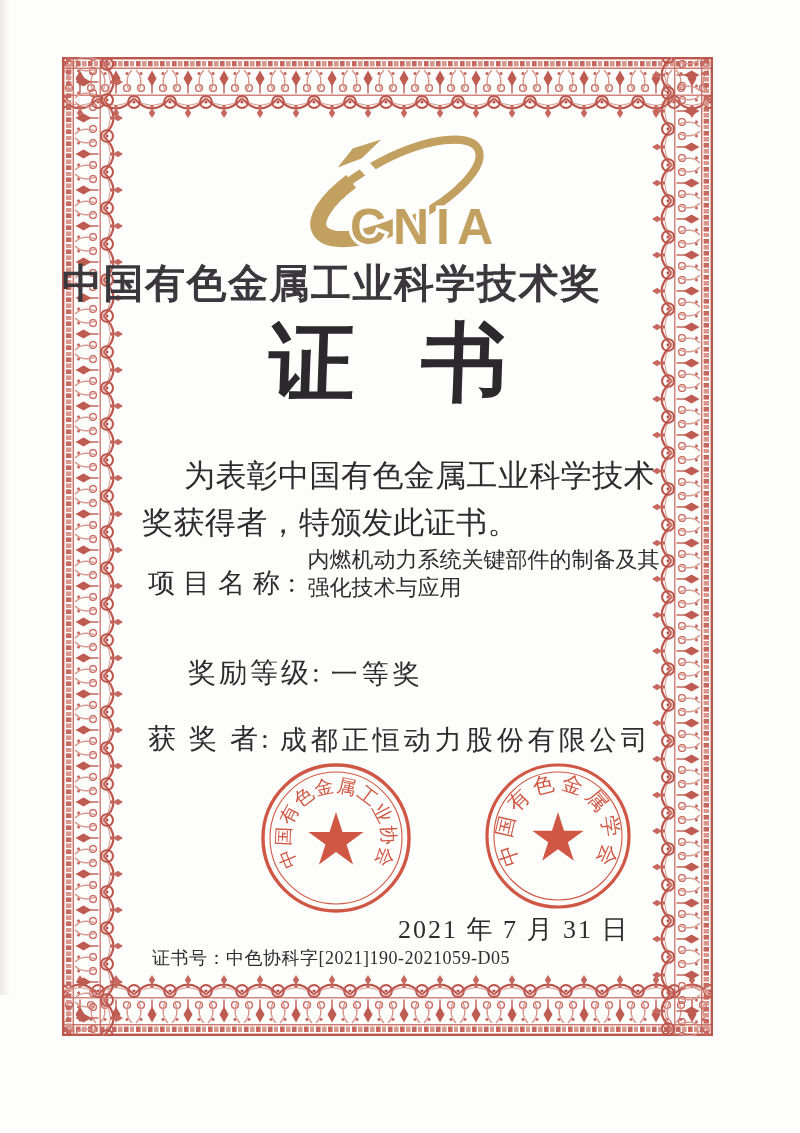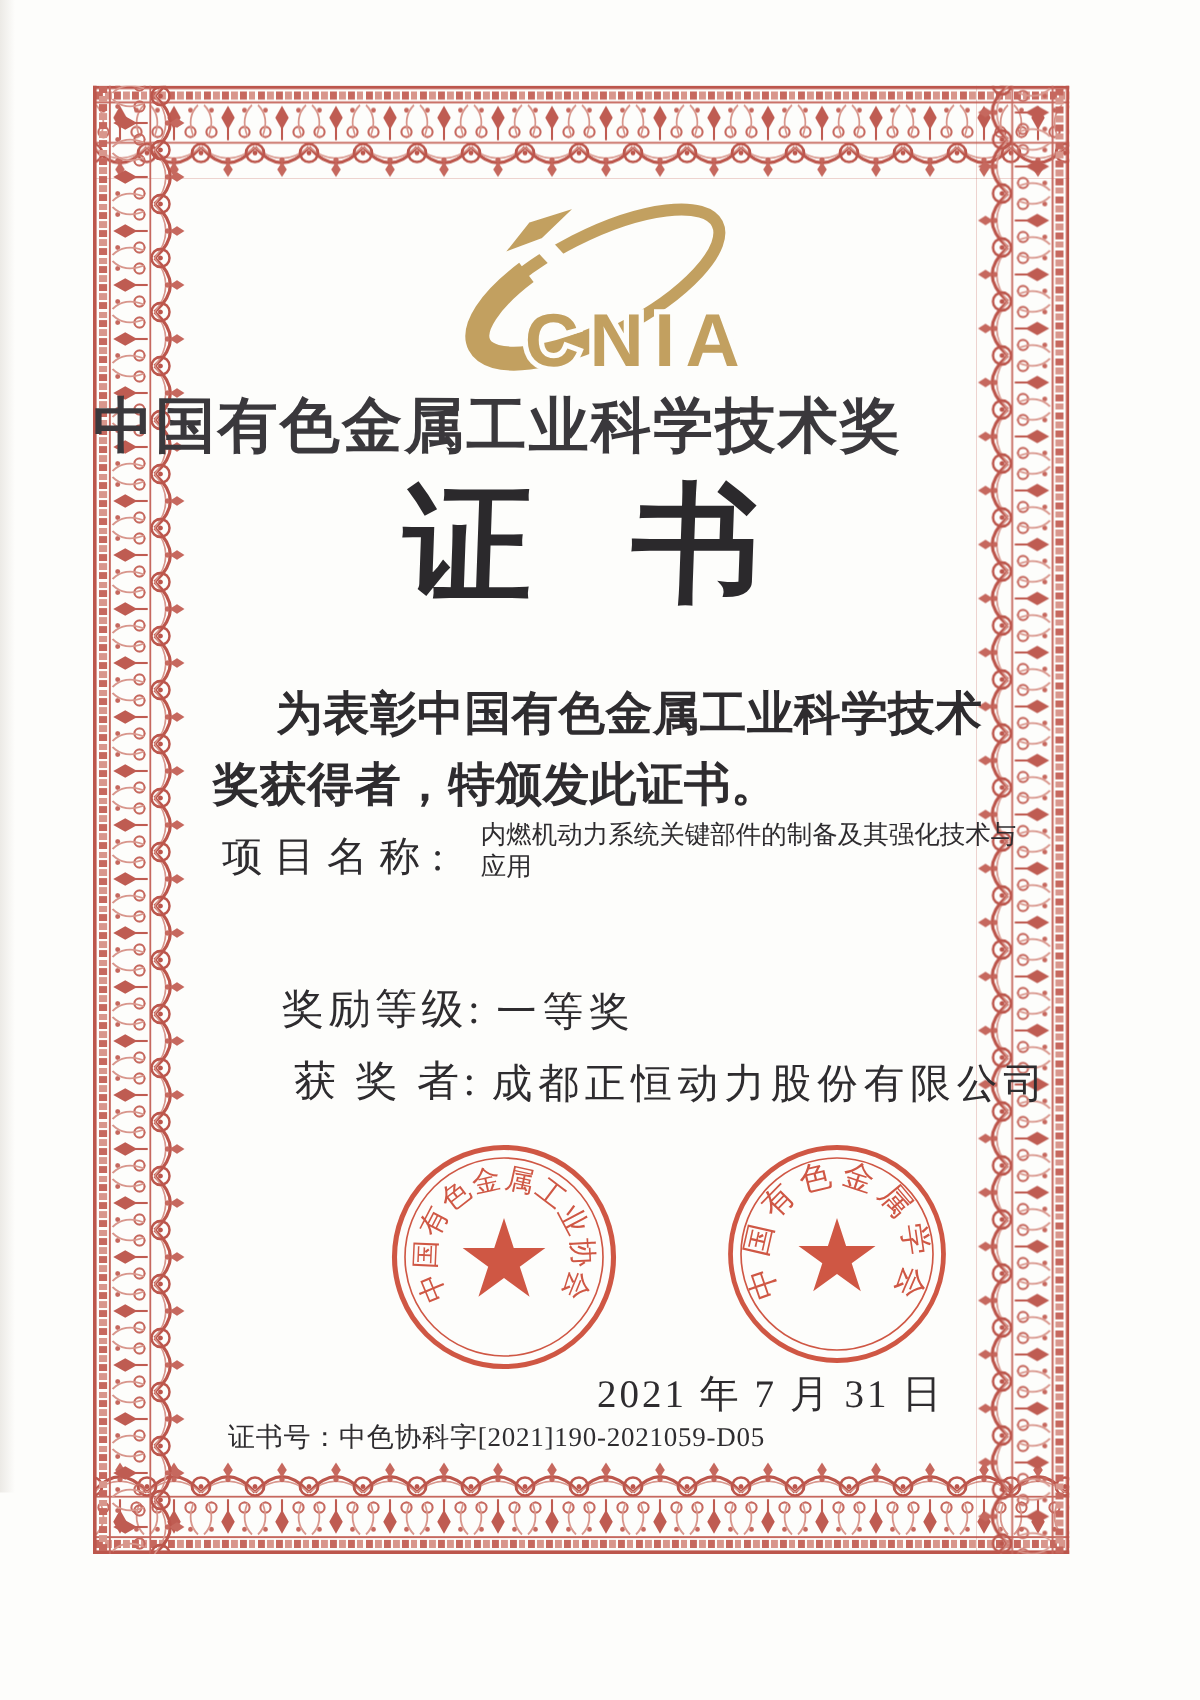--- a/index.html
+++ b/index.html
@@ -28,35 +28,35 @@
   .heading{
     position:absolute;left:62px;top:316px;width:651px;
     display:flex;justify-content:center;gap:66px;
     font-size:86px;font-weight:bold;color:#2b292c;
     line-height:1.1;
   }
   .heading span{transform:skewX(-2deg);}
   .body-par{
     position:absolute;left:142px;top:452px;width:532px;
     font-size:31px;color:#2e2c2f;line-height:1.52;
-    letter-spacing:0.4px;text-indent:42px;font-weight:bold;
+    letter-spacing:0.4px;text-indent:42px;
   }
   .field-row{
     position:absolute;left:148px;display:flex;align-items:flex-end;
     color:#2e2c2f;
   }
   .row-project{top:546px;}
   .row-grade{top:654px;margin-left:40px;}
-  .row-winner{top:702px;margin-left:48px;}
+  .row-winner{top:720px;}
   .f-label{
     font-size:27px;letter-spacing:8px;white-space:nowrap;flex:none;
   }
   .f-label-tight{font-size:28px;letter-spacing:3px;}
   .f-value{
-    font-size:17px;line-height:1.25;width:364px;margin-left:17px;
+    font-size:22px;line-height:1.25;width:364px;margin-left:4px;
   }
   .f-value-inline{font-size:27px;letter-spacing:4px;margin-left:8px;white-space:nowrap;}
   .seal{position:absolute;width:164px;height:164px;opacity:0.93;}
   .seal-left{left:254px;top:756px;}
   .seal-right{left:476px;top:754px;}
   .date-line{
     position:absolute;left:398px;top:912px;
     font-size:26px;color:#2e2c2f;letter-spacing:2px;white-space:nowrap;
   }
   .certno-line{

